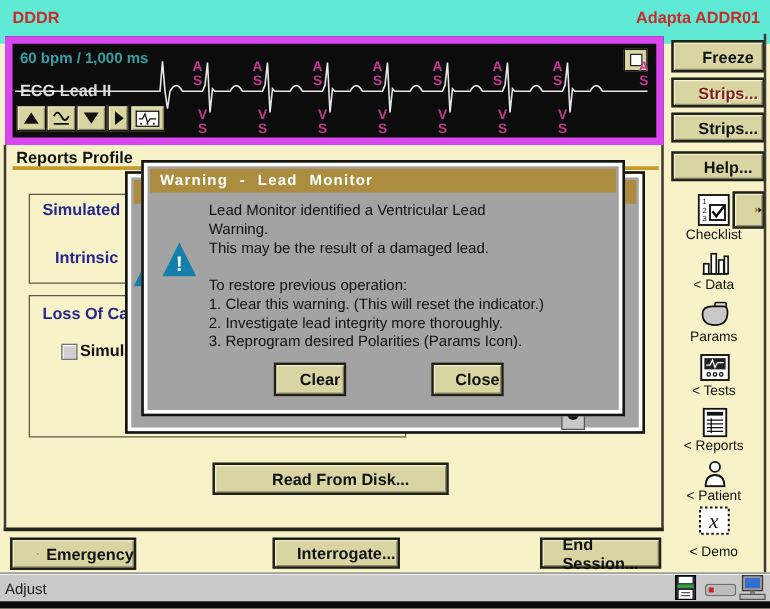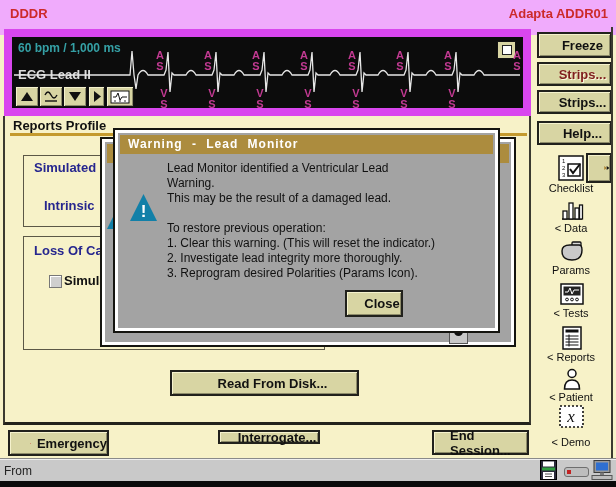--- a/index.html
+++ b/index.html
@@ -1,21 +1,21 @@
 <!DOCTYPE html>
 <html><head>
 <meta charset="utf-8">
 <style>
   html,body{margin:0;padding:0;}
   .app{position:relative;width:616px;height:487px;background:#f7f2c8;font-family:"Liberation Sans",sans-serif;overflow:hidden;}
   .abs{position:absolute;}
-  .topbar{left:0;top:0;width:616px;height:35px;background:#f0abfc;}
+  .topbar{left:0;top:0;width:616px;height:35px;background:#5eead4;}
   .topbar .mode{position:absolute;left:10px;top:6px;color:#cc2a2a;font-weight:bold;font-size:13px;}
   .topbar .device{position:absolute;right:8px;top:6px;color:#cc2a2a;font-weight:bold;font-size:13px;}
-  .ecg{left:4px;top:29px;width:527px;height:87px;background:#0c0c0c;border:8px solid #d946ef;box-sizing:border-box;}
+  .ecg{left:4px;top:29px;width:527px;height:87px;background:#0c0c0c;border:6px solid #d946ef;box-sizing:border-box;}
   .rate{position:absolute;left:6px;top:4px;color:#35a0a5;font-size:12px;font-weight:bold;}
   .lead{position:absolute;left:6px;top:30px;color:#dcdcdc;font-size:13px;font-weight:bold;}
   .ebtn{position:absolute;height:19px;background:#d8d5a3;border:1px solid #111;box-shadow:inset 1px 1px 0 #f5f2cd, inset -1px -1px 0 #8e8c6a;display:flex;align-items:center;justify-content:center;}
   .sq{position:absolute;right:7px;top:4px;width:17px;height:16px;background:#d8d5a3;border:1px solid #111;display:flex;align-items:center;justify-content:center;}
   .sq i{display:block;width:8px;height:8px;border:1px solid #222;background:#fff;}
   .btn{background:#d8d5a3;border:2px solid #21211c;box-shadow:inset 1px 1px 0 #f5f2cd, inset -1px -1px 0 #8e8c6a;font-weight:bold;color:#111;font-size:13px;display:flex;align-items:center;justify-content:center;box-sizing:border-box;font-family:"Liberation Sans",sans-serif;padding-left:16px;}
   .btn.dis{color:#7f1d1d;text-shadow:1px 1px 0 #fbf8dc;}
   .content{left:3px;top:116px;width:528px;height:309px;border-left:2px solid #3b3a30;border-right:2px solid #3b3a30;border-bottom:3px solid #23231c;box-sizing:border-box;}
   .ptitle{position:absolute;left:8px;top:2px;font-size:13px;font-weight:bold;color:#111;}
   .gold{position:absolute;left:5px;top:17px;width:517px;height:3px;background:#c49a2e;}
@@ -244,42 +244,45 @@
       <text x="14.5" y="24" font-size="17" font-weight="bold" fill="#fff" text-anchor="middle" font-family="Liberation Sans, sans-serif">!</text>
     </svg>
     <div class="dline" style="top:31px;">Lead Monitor identified a Ventricular Lead</div>
     <div class="dline" style="top:46px;">Warning.</div>
     <div class="dline" style="top:61px;">This may be the result of a damaged lead.</div>
     <div class="dline" style="top:76px;"></div>
     <div class="dline" style="top:91px;">To restore previous operation:</div>
     <div class="dline" style="top:106px;">1. Clear this warning. (This will reset the indicator.)</div>
     <div class="dline" style="top:121px;">2. Investigate lead integrity more thoroughly.</div>
     <div class="dline" style="top:136px;">3. Reprogram desired Polarities (Params Icon).</div>
+    <div class="btn" style="position:absolute;left:104px;top:160px;width:58px;height:27px;">
+        <span>Clear</span>
+      </div>
     <div class="btn" style="position:absolute;left:230px;top:160px;width:58px;height:27px;">
         <span>Close</span>
       </div>
   </div>
 
   <div class="abs btn" style="left:8px;top:430px;width:101px;height:26px;justify-content:flex-start;padding-left:20px;gap:6px;">
     <svg width="18" height="17" viewBox="0 0 18 17">
       <rect x="6.5" y="1" width="5" height="15" fill="#d62b2b" stroke="#8a1010" stroke-width="0.8"></rect>
       <rect x="1" y="6" width="13" height="5" fill="#d62b2b" stroke="#8a1010" stroke-width="0.8"></rect>
       <polygon points="13,4.5 17.5,8.5 13,12.5" fill="#d62b2b" stroke="#8a1010" stroke-width="0.8"></polygon>
     </svg>
     <span>Emergency</span>
   </div>
-  <div class="abs btn" style="left:218px;top:430px;width:102px;height:14px;">
+  <div class="abs btn" style="left:218px;top:430px;width:102px;height:25px;">
       <span>Interrogate...</span>
     </div>
   <div class="abs btn" style="left:432px;top:430px;width:97px;height:25px;align-items:center;">
       <span>End Session...</span>
     </div>
 
   <div class="abs statusbar">
-    <span class="ready">From</span>
+    <span class="ready">Adjust</span>
     <svg style="position:absolute;left:540px;top:1px;" width="17" height="20" viewBox="0 0 17 20">
       <rect x="0.5" y="0.5" width="16" height="19" fill="#2a2a3a" stroke="#000"></rect>
       <rect x="3" y="1.5" width="11" height="5" fill="#fff"></rect>
       <rect x="2" y="7.5" width="13" height="3" fill="#2f9e3f"></rect>
       <rect x="3" y="12" width="11" height="7" fill="#fff"></rect>
       <line x1="5" y1="14" x2="12" y2="14" stroke="#555"></line>
       <line x1="5" y1="16.5" x2="12" y2="16.5" stroke="#555"></line>
     </svg>
     <svg style="position:absolute;left:564px;top:8px;" width="25" height="10" viewBox="0 0 25 10">
       <rect x="0.5" y="0.5" width="24" height="9" rx="2.5" fill="#bdbdbd" stroke="#6e6e6e"></rect>

